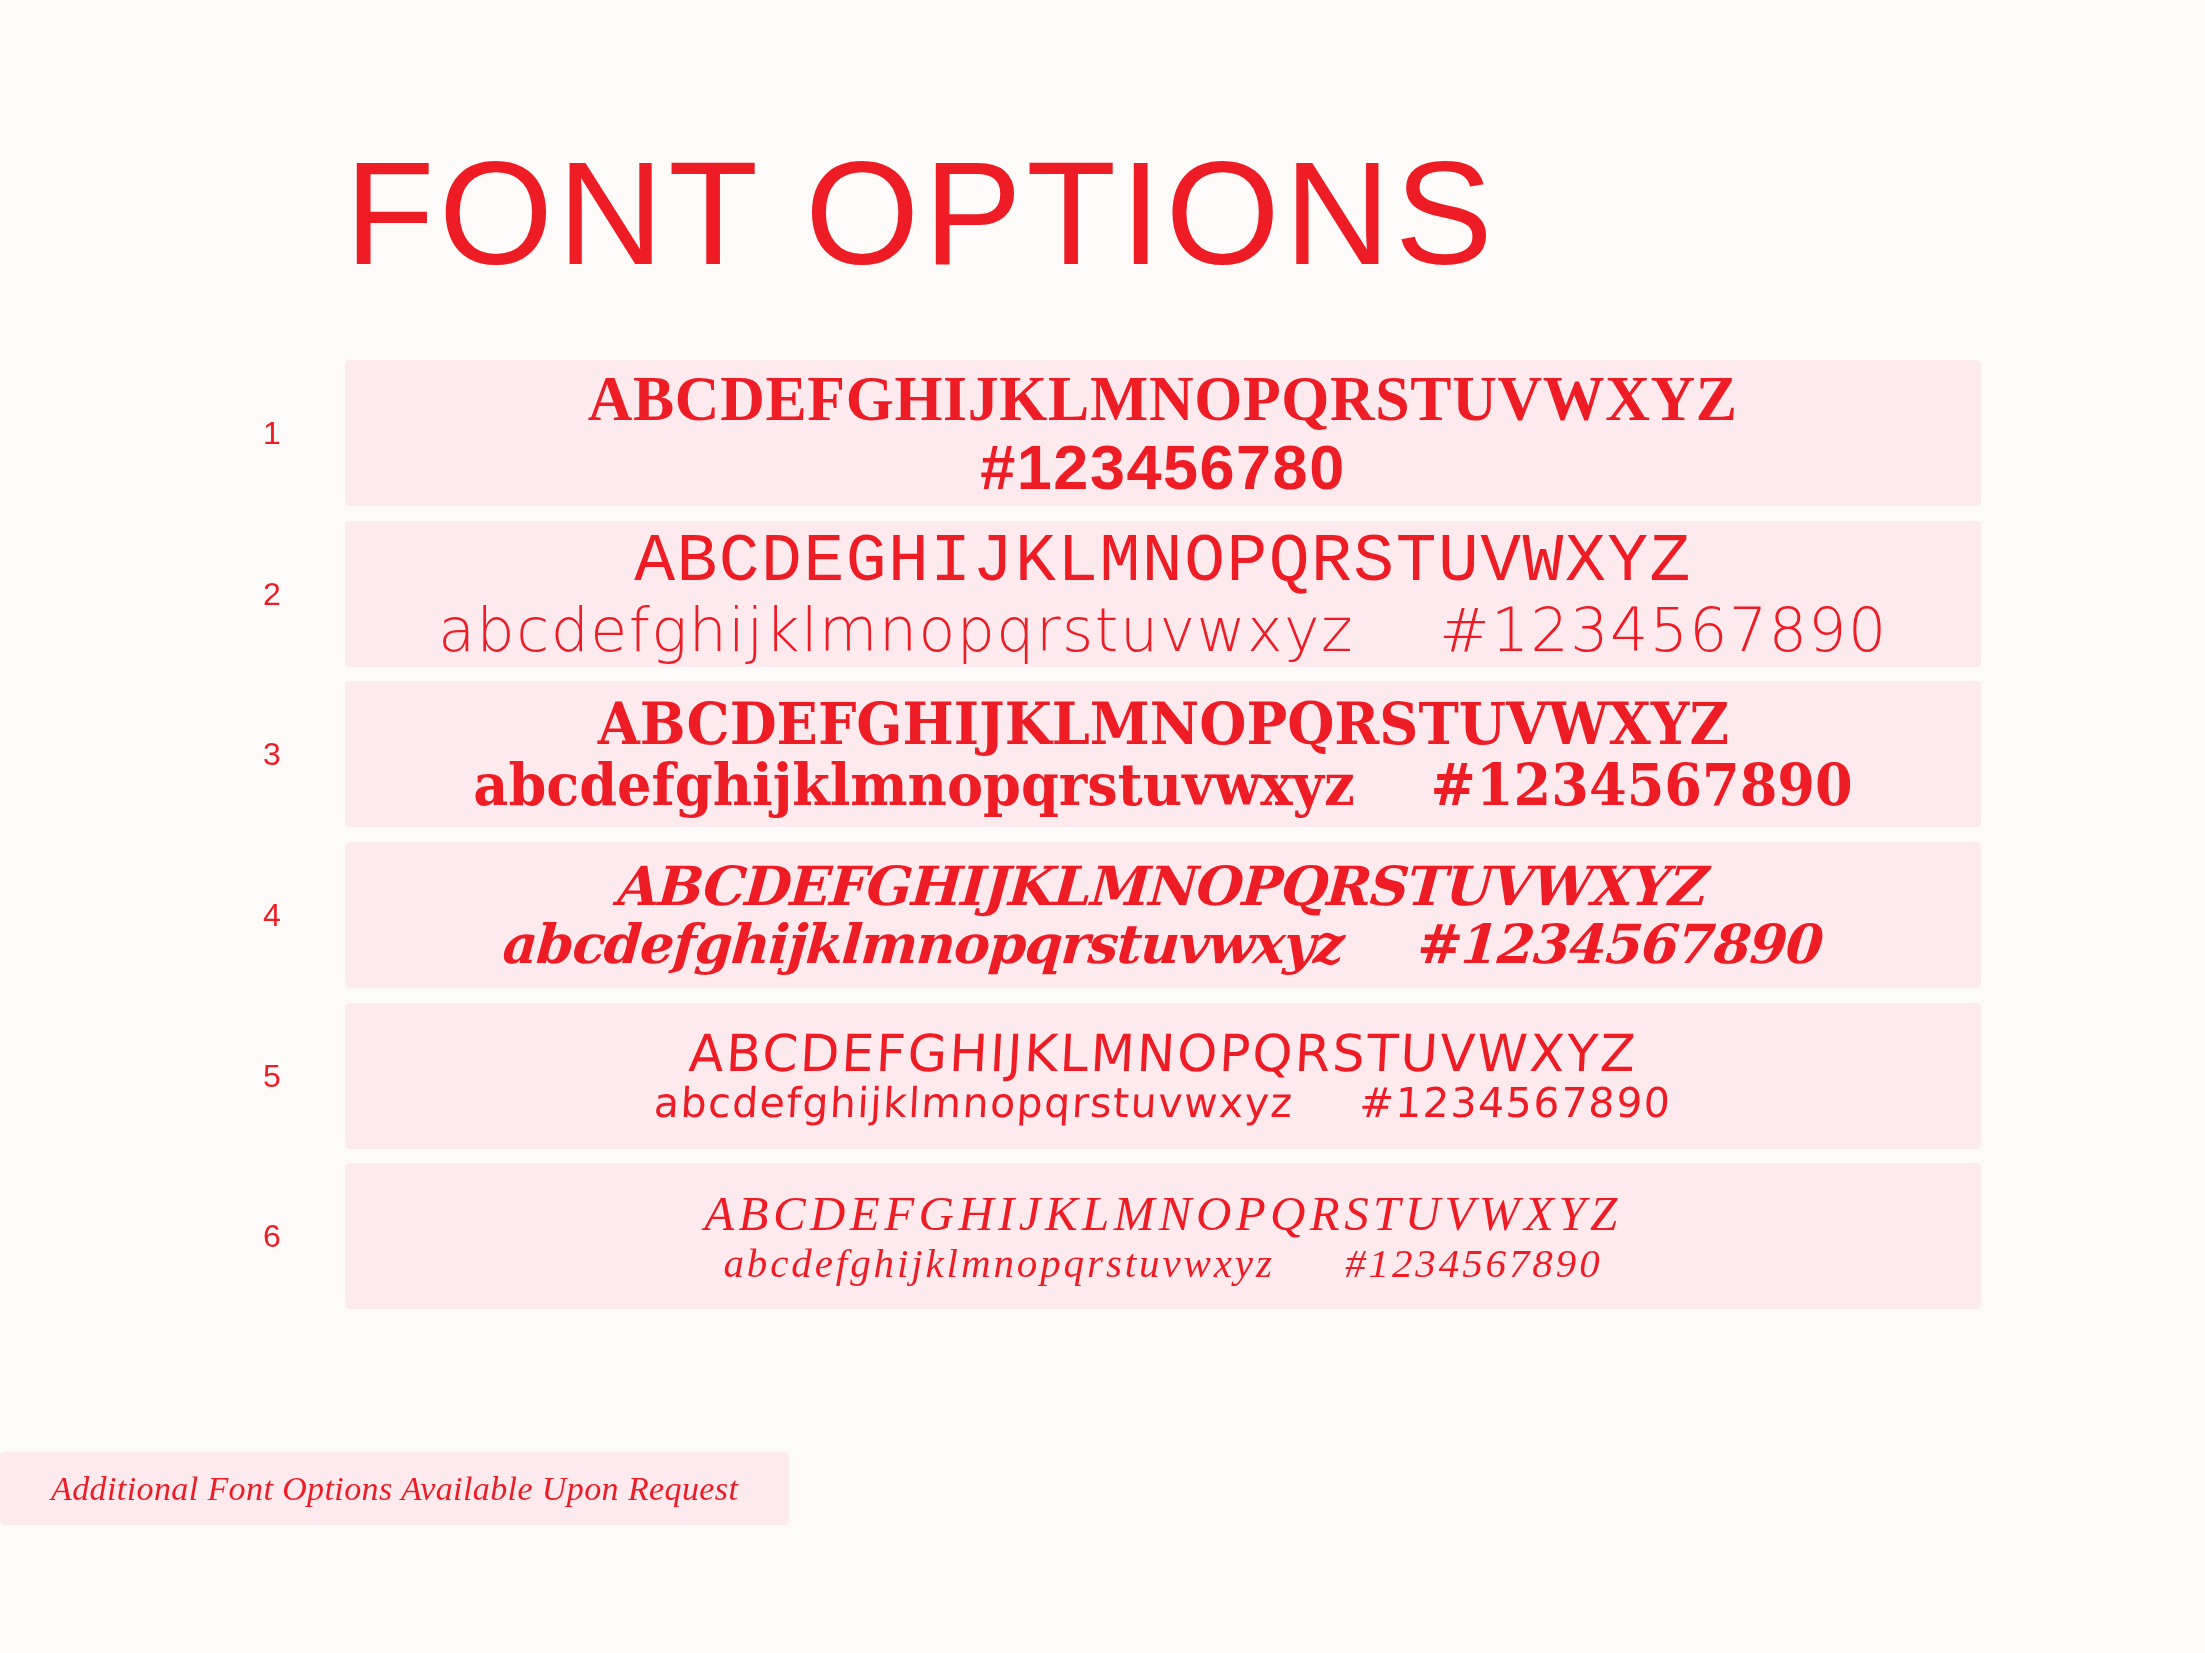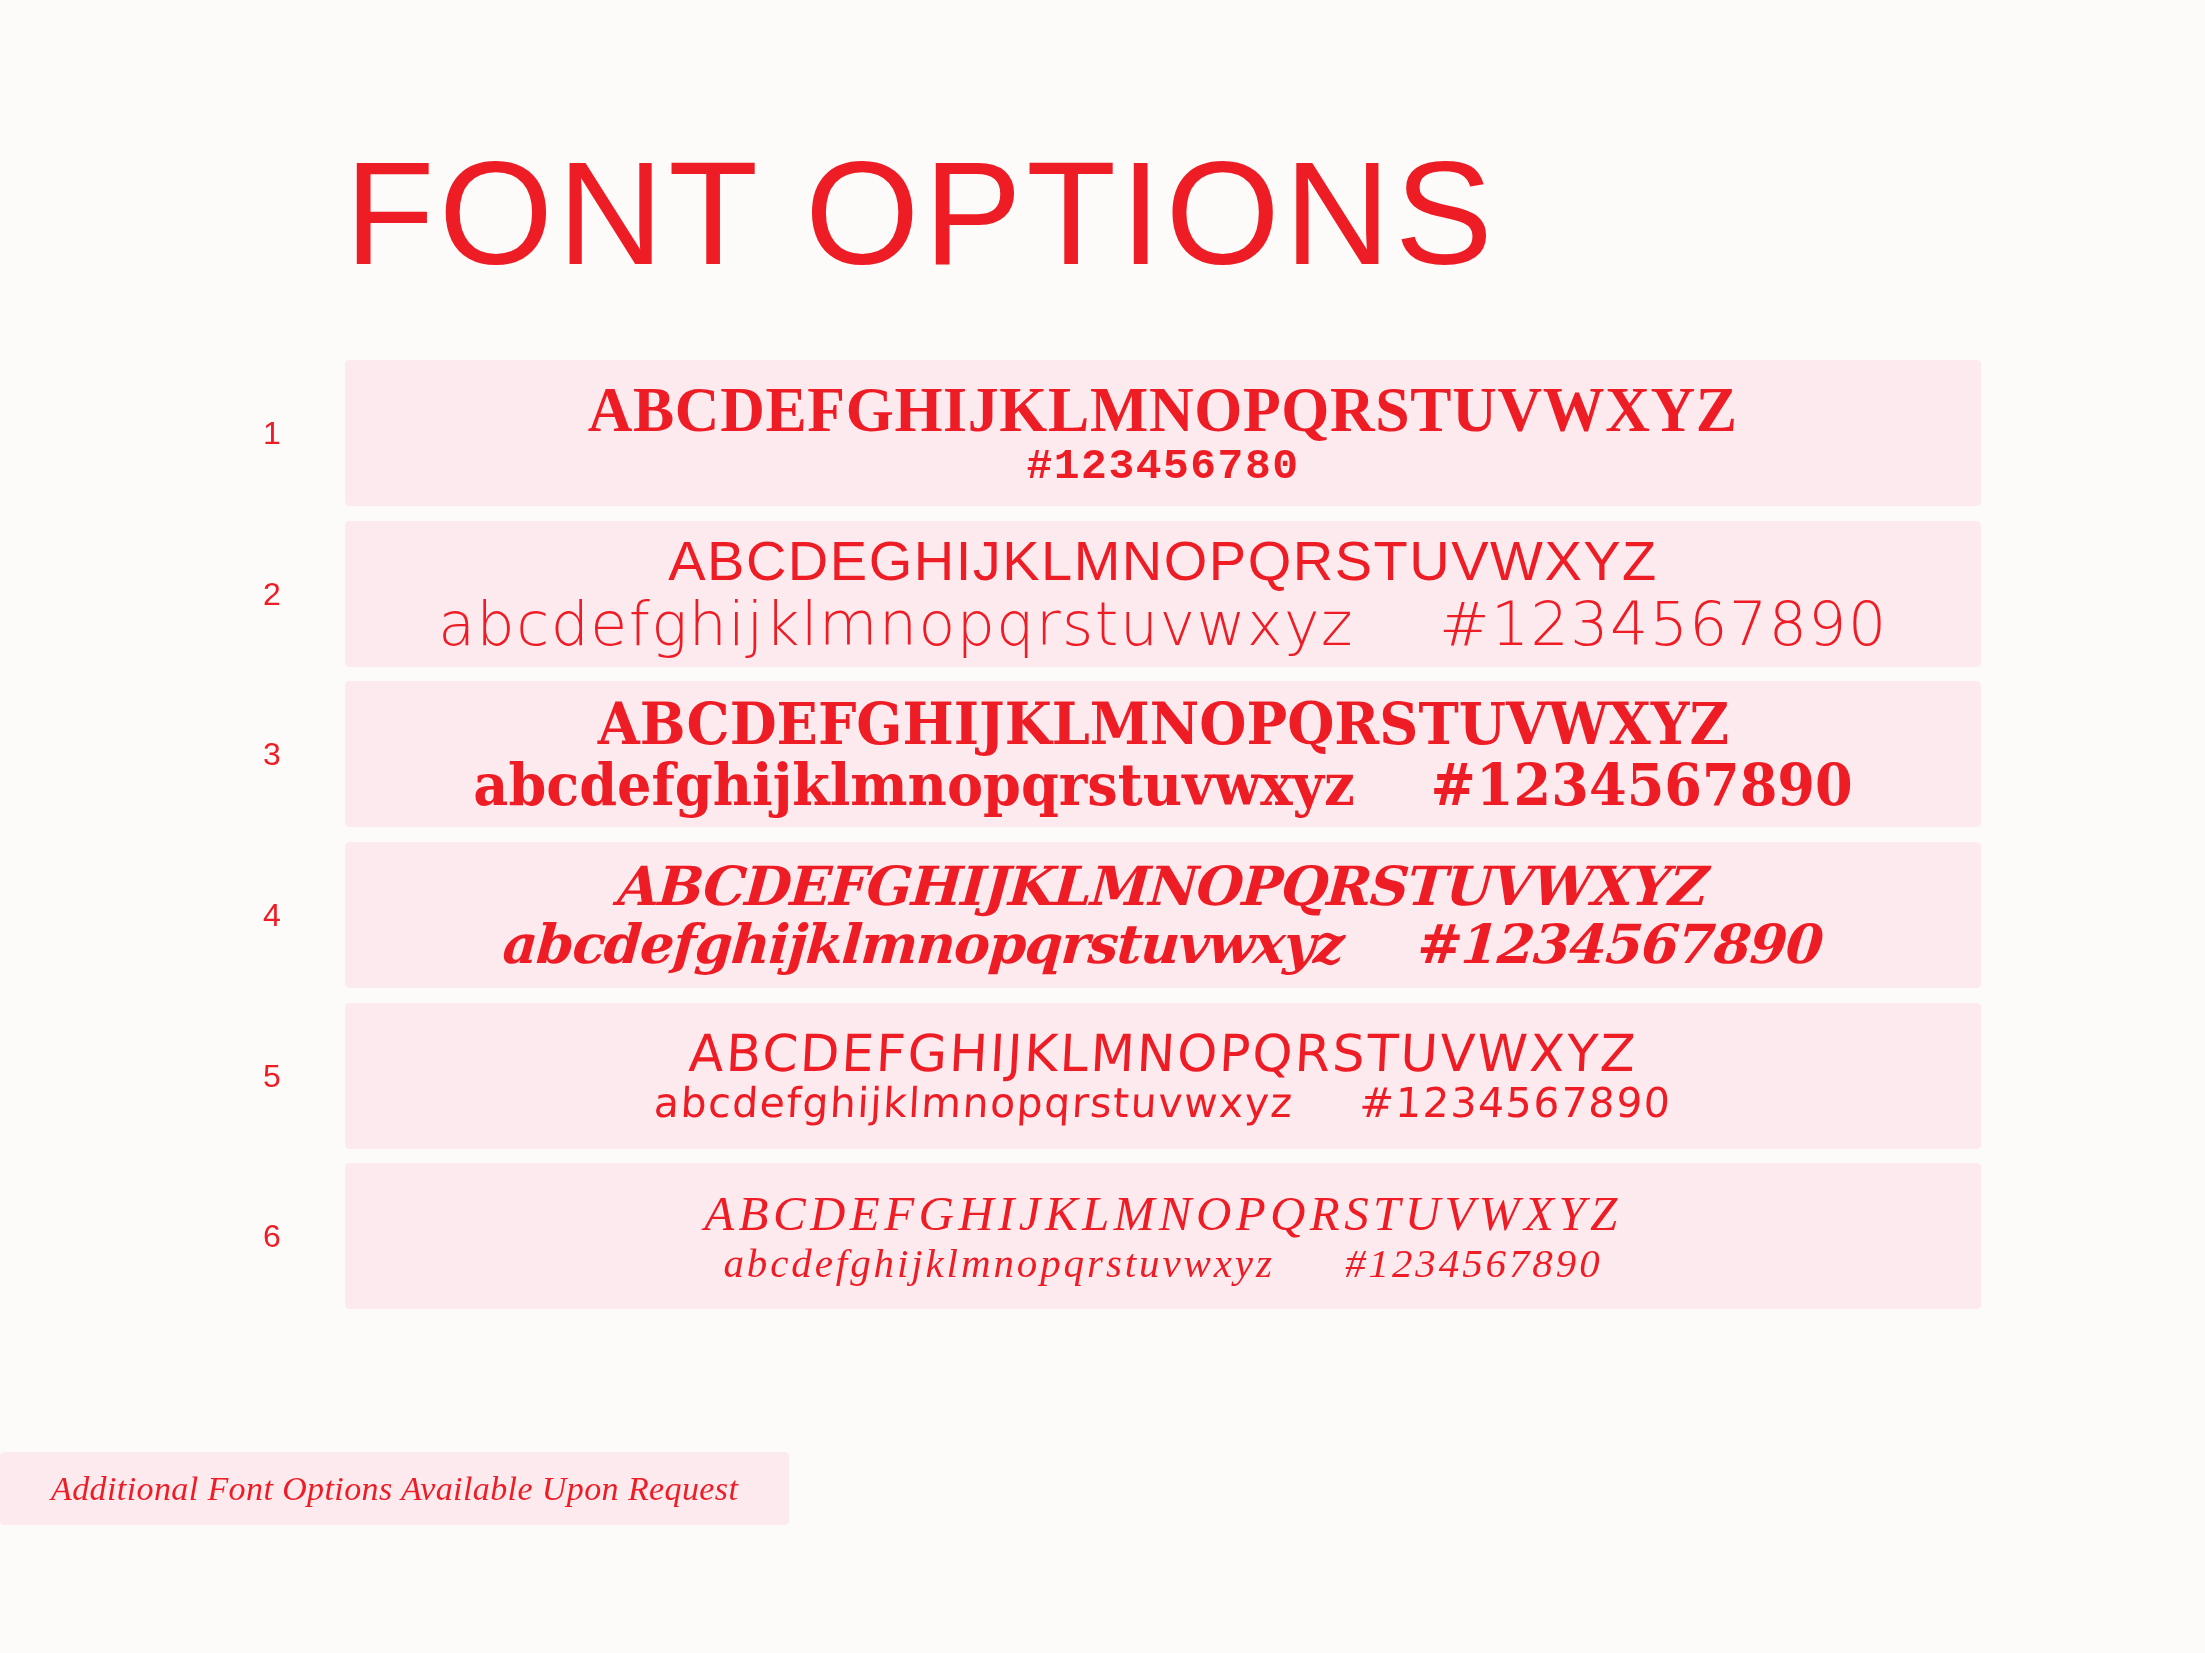--- a/index.html
+++ b/index.html
@@ -82,31 +82,31 @@
   
   
   .s1-upper {
     font-family: "Liberation Serif", serif;
     font-weight: bold;
     font-size: 63px;
     letter-spacing: 0.7px;
     transform: scaleX(0.98);
   }
   .s1-nums {
+    font-family: Liberation Sans, sans-serif;
+    font-weight: bold;
+    font-size: 63px;
+    letter-spacing: 1.5px;
+  }
+
+  
+  .s2-upper {
     font-family: Liberation Mono, monospace;
-    font-weight: bold;
-    font-size: 43px;
-    letter-spacing: 1.5px;
-  }
-
-  
-  .s2-upper {
-    font-family: Liberation Sans, sans-serif;
     font-weight: 300;
-    font-size: 56px;
+    font-size: 68px;
     letter-spacing: 1.5px;
   }
   .s2-lower {
     font-family: "DejaVu Sans", sans-serif;
     font-weight: 300;
     font-size: 60px;
     letter-spacing: 1.5px;
   }
 
   

